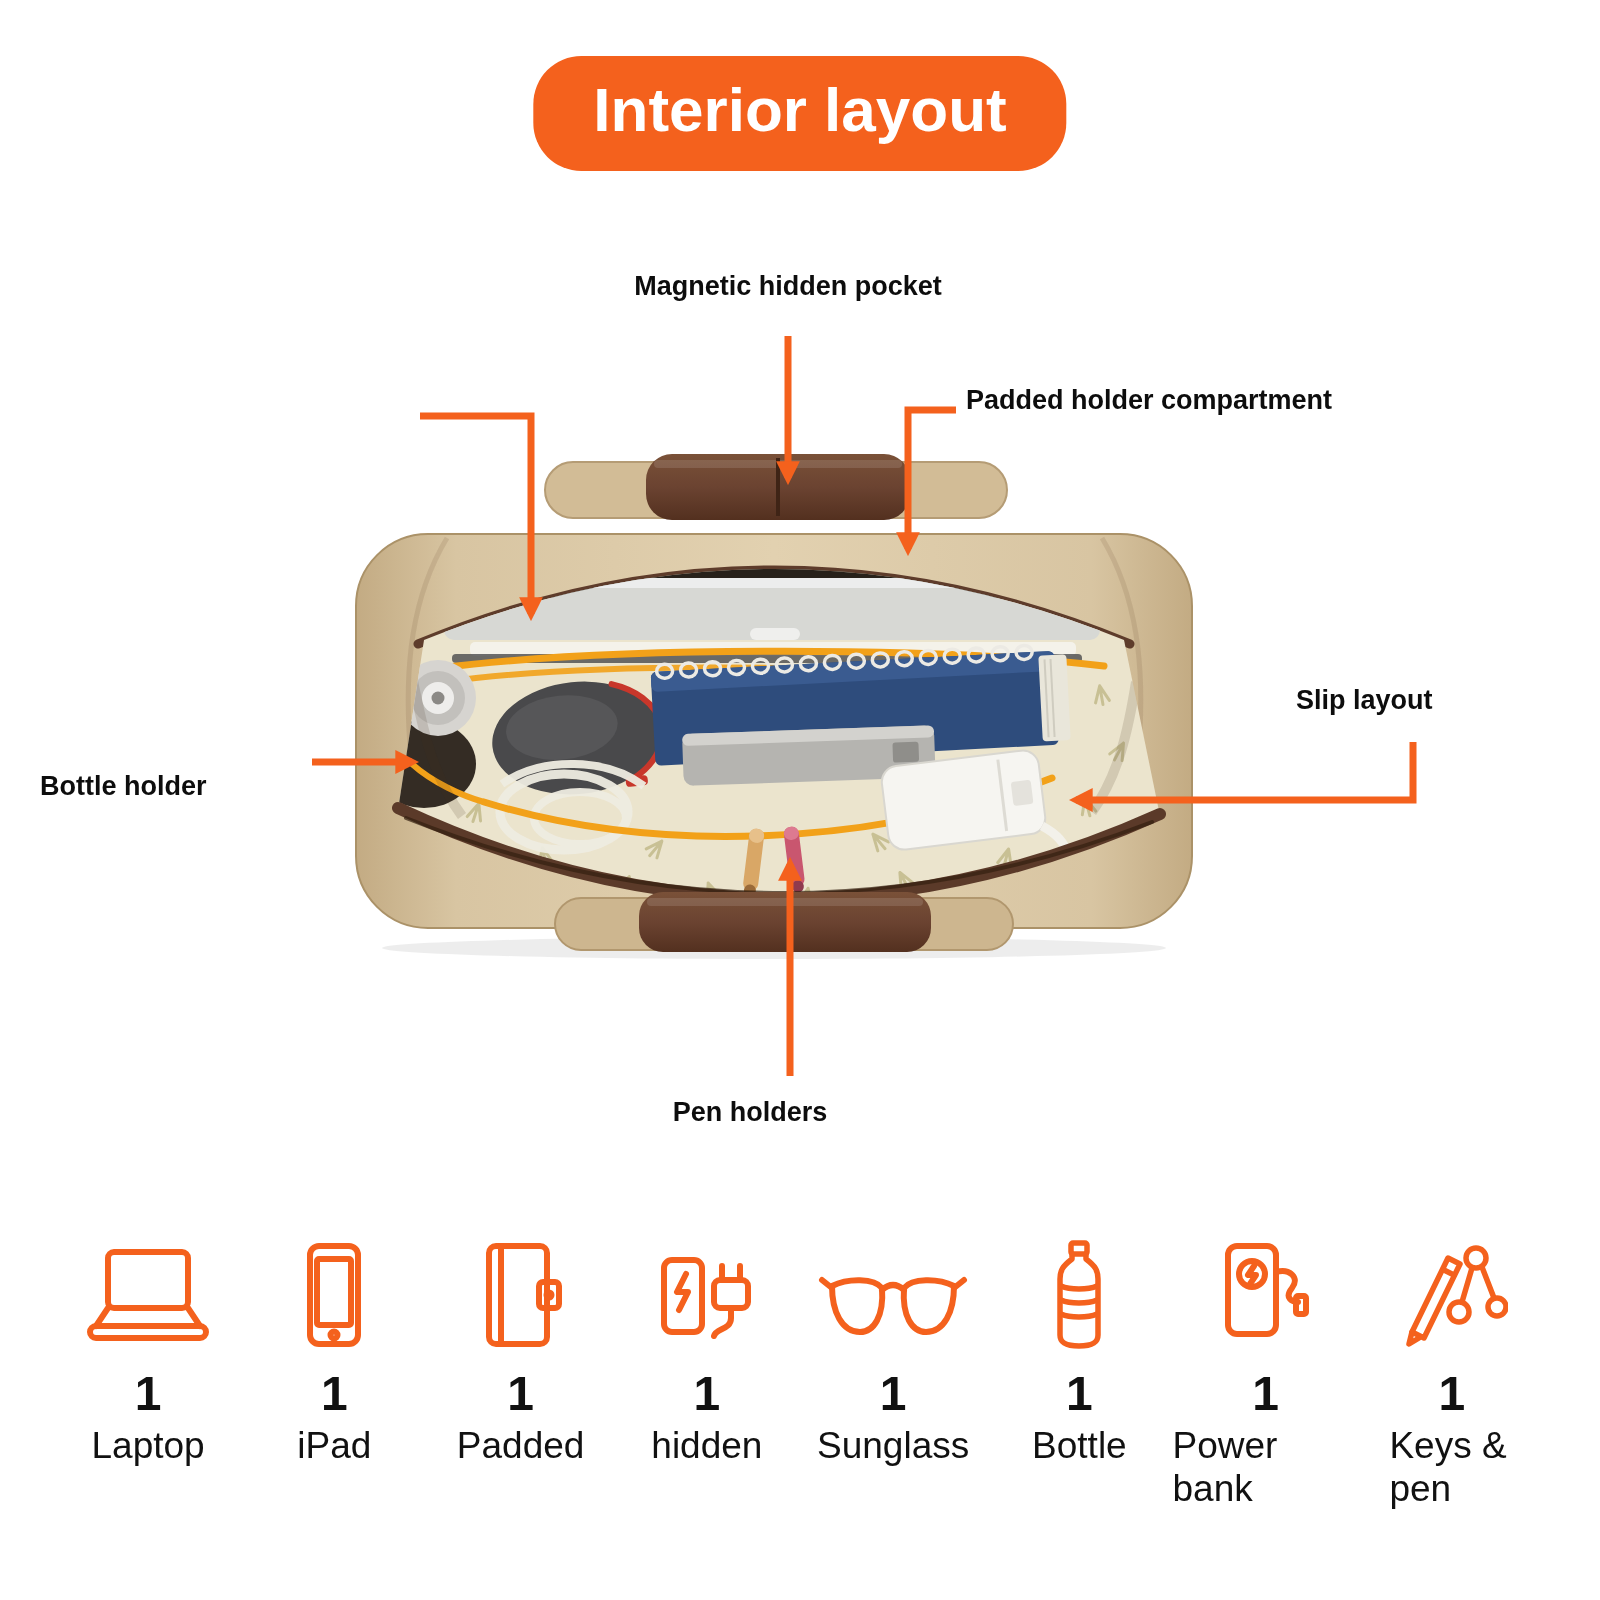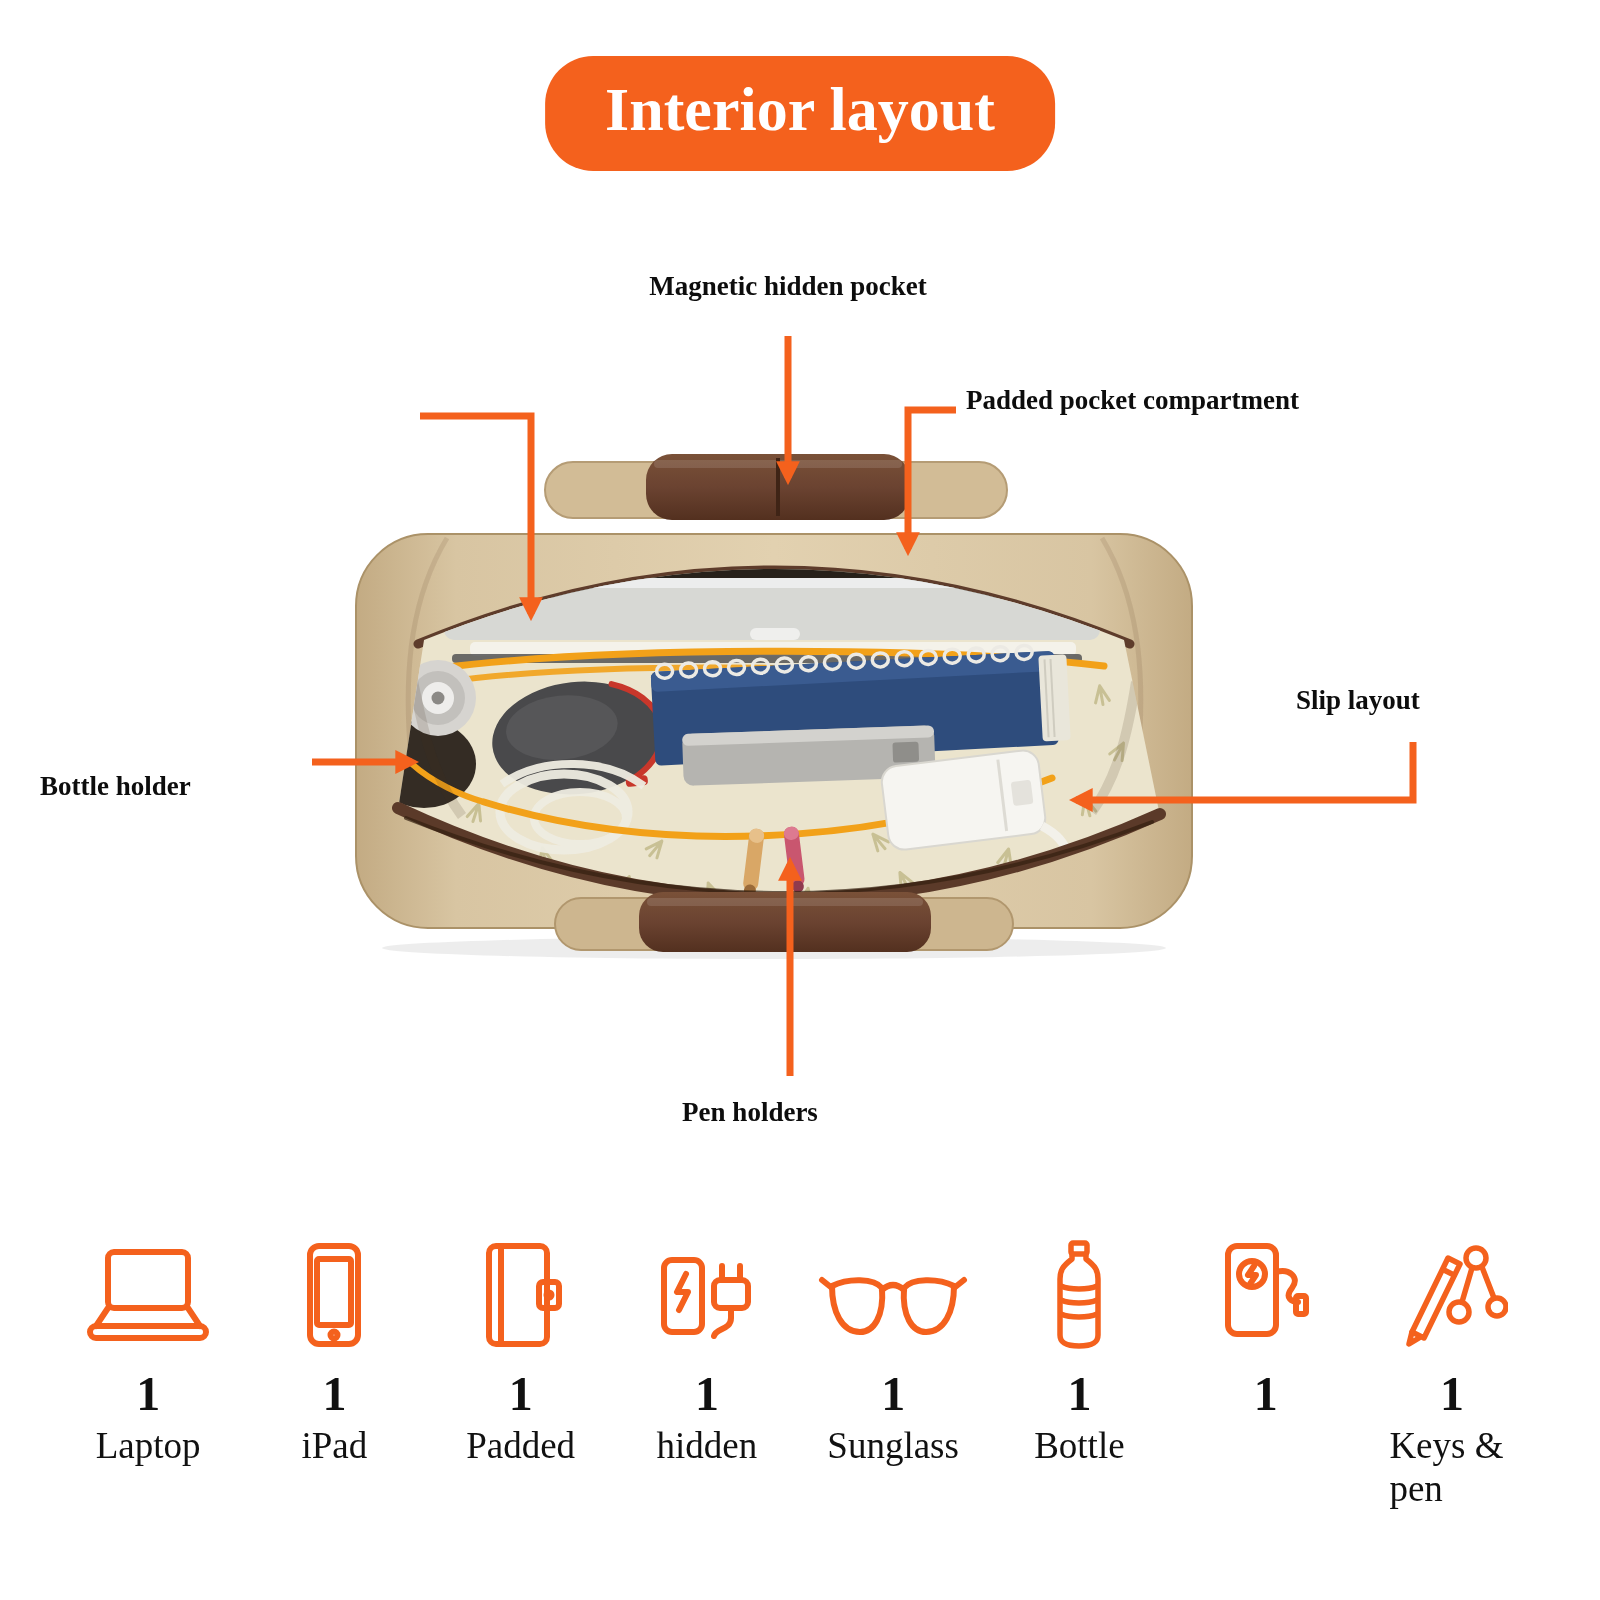--- a/index.html
+++ b/index.html
@@ -1,18 +1,18 @@
 <!DOCTYPE html>
 <html><head>
 <meta charset="utf-8">
 <style>
   html,body { margin:0; padding:0; background:#ffffff; }
   .canvas {
     position:relative; width:1600px; height:1600px; background:#ffffff;
-    font-family:Liberation Serif, serif; overflow:hidden; color:#111;border-radius:11px;
+    font-family:Liberation Sans, sans-serif; overflow:hidden; color:#111;border-radius:11px;
   }
   .title-pill {
     position:absolute; top:56px; left:50%; transform:translateX(-50%);
     background:#F4611D; color:#ffffff; font-size:62px; font-weight:bold;
     padding:18px 60px 26px 60px; border-radius:48px; white-space:nowrap;
   }
   .callout {
     position:absolute; font-size:27px; font-weight:bold; color:#0d0d0d;
     white-space:nowrap; line-height:1.1;
   }
@@ -41,21 +41,21 @@
 </head>
 <body>
 
 <div class="canvas">
 
   <div class="title-pill">
     <span>Interior layout</span>
   </div>
 
   <div class="callout co-magnetic">Magnetic hidden pocket</div>
-  <div class="callout co-laptop">Padded pocket compartment</div>
+  <div class="callout co-laptop">Padded holder compartment</div>
   <div class="callout co-bottle">Bottle holder</div>
   <div class="callout co-slip">Slip layout</div>
   <div class="callout co-pen">Pen holders</div>
 
   <svg class="bag-svg" width="845" height="515" viewBox="0 0 845 515">
     <defs>
       <linearGradient id="bodyGrad" x1="0" y1="0" x2="1" y2="0">
         <stop offset="0" stop-color="#c3ab83"></stop>
         <stop offset="0.12" stop-color="#d8c5a2"></stop>
         <stop offset="0.5" stop-color="#e2d1b0"></stop>
@@ -325,20 +325,21 @@
           <g fill="none" stroke="#F4611D" stroke-width="6" stroke-linecap="round" stroke-linejoin="round">
             <rect x="16" y="6" width="48" height="88" rx="9"></rect>
             <circle cx="40" cy="34" r="13"></circle>
             <path d="M42,26 l-6,9 h8 l-6,9"></path>
             <path d="M64,32 c14,-4 24,6 16,16 c-8,10 0,14 6,14"></path>
             <rect x="84" y="56" width="10" height="18" rx="2"></rect>
           </g>
         </svg>
       </div>
       <div class="legend-count">1</div>
+      <div class="legend-label">Power bank</div>
     </div>
 
     <div class="legend-item keys">
       <div class="legend-icon">
         <svg width="112" height="110" viewBox="0 0 112 110">
           <g fill="none" stroke="#F4611D" stroke-width="5.5" stroke-linecap="round" stroke-linejoin="round">
             <path d="M16,92 L52,18 L64,24 L28,98 Z"></path>
             <path d="M16,92 l-3,12 l10,-6"></path>
             <line x1="48" y1="30" x2="58" y2="35"></line>
             <circle cx="80" cy="18" r="10"></circle>

